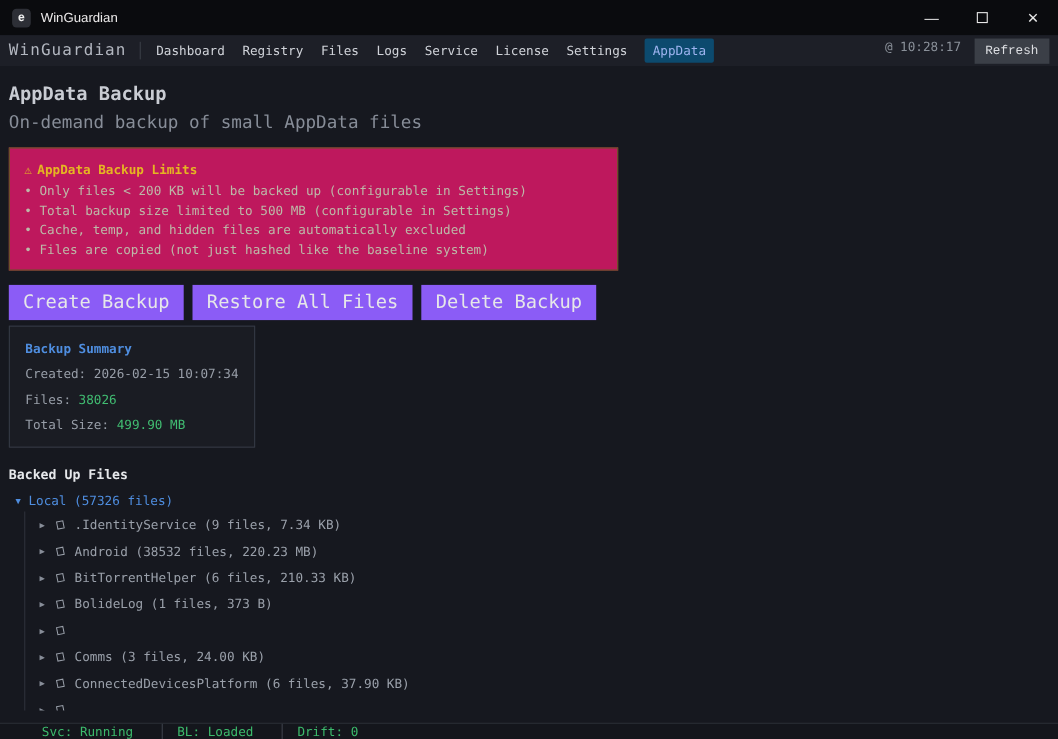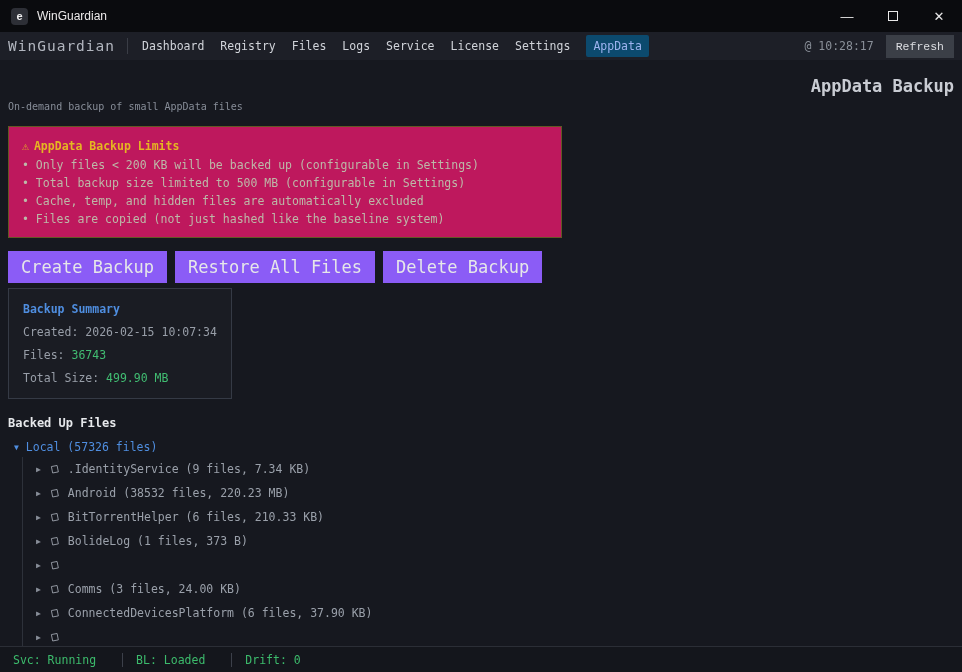--- a/index.html
+++ b/index.html
@@ -36,32 +36,32 @@
   
   .navbar {
     height: 28px; background: #1d1f27;
     display: flex; align-items: center;
     font-size: 11.5px;
   }
   .brand { color: #b2b6bf; font-size: 14.5px; margin-left: 8px; letter-spacing: 1px; }
   .nav-divider { width: 1px; height: 16px; background: #3a3d46; margin: 0 14px 0 12px; }
   .nav-item { color: #d0d3d9; margin-right: 16px; padding: 4px 0; cursor: default; }
   .nav-item.active { background: #0c4a6e; color: #9db3ef; padding: 4px 7px; border-radius: 2px; }
-  .nav-right { margin-left: auto; display: flex; align-items: center; }
+  .nav-right { margin-left: auto; display: flex; }
   .nav-clock { color: #8a9099; }
   .refresh-btn {
     background: #3b3f47; color: #dcdee2; border: none;
     font-family: Liberation Mono, monospace; font-size: 11.5px;
     padding: 5px 10px; margin-left: 12px; margin-right: 8px; cursor: default;
   }
 
   
   .content { padding: 16px 8px 0 8px; height: 586px; overflow: hidden; }
-  .page-title { color: #c9ccd3; font-size: 17px; font-weight: bold; text-align: right; }
-  .page-subtitle { color: #878d98; font-size: 10px; margin-top: 5px; }
+  .page-title { color: #c9ccd3; font-size: 17px; font-weight: bold; }
+  .page-subtitle { color: #878d98; font-size: 16px; margin-top: 5px; }
 
   .warning-box {
     margin-top: 14px; width: 554px;
     background: #be185d; border: 1px solid #645724;
     padding: 12px 13px;
   }
   .warning-title { color: #e5b622; font-size: 11.5px; font-weight: bold; }
   .warning-icon { margin-right: 5px; font-weight: normal; }
   .warning-line { color: #bdb9a8; font-size: 11.5px; margin-top: 6px; line-height: 12px; }
 
@@ -86,22 +86,22 @@
   .tree-root-arrow { font-size: 8px; margin: 0 7px 0 6px; color: #4f8ee0; }
   .tree-children { margin-left: 14px; border-left: 1px solid #2d313a; padding-left: 13px; margin-top: 3px; }
   .tree-row { display: flex; align-items: center; height: 24px; color: #9aa0aa; font-size: 11.5px; }
   .tree-row-arrow { font-size: 8px; color: #878d98; margin-right: 8px; }
   .folder-icon { display: inline-flex; margin-right: 8px; color: #9aa0aa; }
   .tree-row-label { white-space: nowrap; }
 
   
   .statusbar {
     position: absolute; left: 0; right: 0; bottom: 0;
-    height: 26px; background: #14161c; border-top: 1px solid #2b2e36;
-    display: flex; align-items: center; font-size: 11.5px;
+    height: 15px; background: #14161c; border-top: 1px solid #2b2e36;
+    display: flex; align-items: center; font-size: 11.5px; padding-left: 25px;
   }
   .status-item { color: #3cbb6c; padding: 0 13px; }
   .status-item + .status-item { border-left: 1px solid #3c404a; margin-left: 13px; }
 </style>
 </head>
 <body>
 
 <div class="window">
 
   <div class="titlebar">
@@ -148,21 +148,21 @@
 
     <div class="actions-row">
       <button class="action-btn">Create Backup</button>
       <button class="action-btn">Restore All Files</button>
       <button class="action-btn">Delete Backup</button>
     </div>
 
     <div class="summary-box">
       <div class="summary-title">Backup Summary</div>
       <div class="summary-line"><span>Created: </span><span>2026-02-15 10:07:34</span></div>
-      <div class="summary-line"><span>Files: </span><span class="summary-value-green">36743</span></div>
+      <div class="summary-line"><span>Files: </span><span class="summary-value-green">38026</span></div>
       <div class="summary-line"><span>Total Size: </span><span class="summary-value-green">499.90 MB</span></div>
     </div>
 
     <div class="tree-heading">Backed Up Files</div>
 
     <div class="tree-root-row">
       <span class="tree-root-arrow">▼</span>
       <span>Local (57326 files)</span>
     </div>
 

